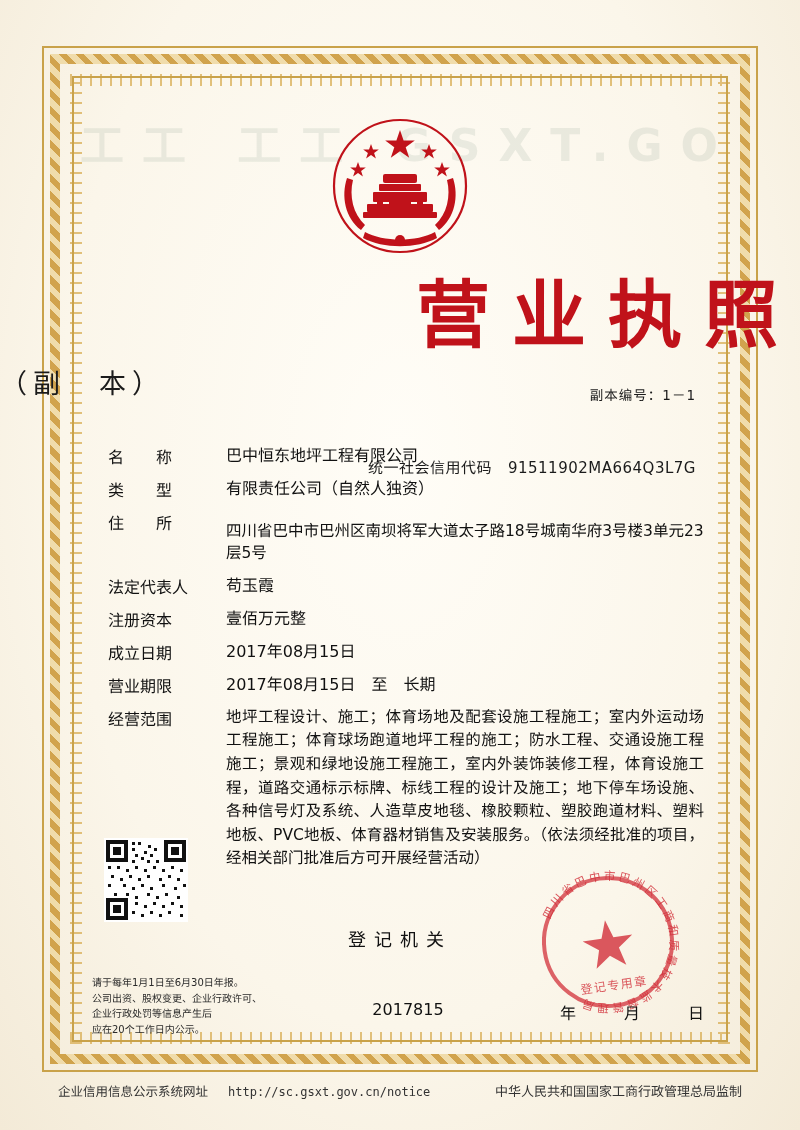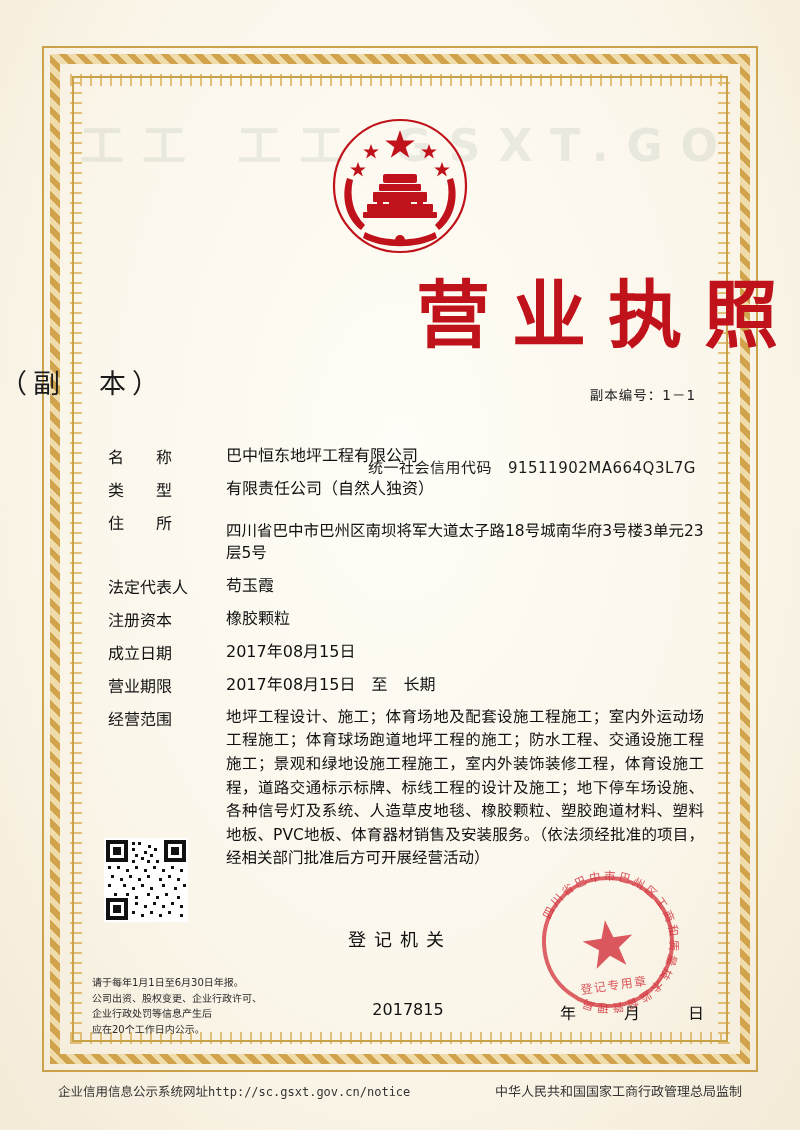--- a/index.html
+++ b/index.html
@@ -122,21 +122,21 @@
     position:absolute;left:524px;top:858px;width:168px;height:168px;
     transform:rotate(-8deg);
   }
   
   .footer-left{
     position:absolute;left:58px;bottom:30px;
     font-size:12.5px;color:#333;
   }
   .footer-left .url{
     font-family:"DejaVu Sans Mono","Liberation Mono",monospace;
-    font-size:12px;margin-left:0;
+    font-size:12px;margin-left:20px;
   }
   .footer-right{
     position:absolute;right:58px;bottom:30px;
     font-size:13px;color:#333;
   }
 </style>
 </head>
 <body>
 
 <div class="page">
@@ -205,21 +205,21 @@
     <div class="row">
       <div class="label">住　　所</div>
       <div class="value small">四川省巴中市巴州区南坝将军大道太子路18号城南华府3号楼3单元23层5号</div>
     </div>
     <div class="row">
       <div class="label">法定代表人</div>
       <div class="value">苟玉霞</div>
     </div>
     <div class="row">
       <div class="label">注册资本</div>
-      <div class="value">橡胶颗粒</div>
+      <div class="value">壹佰万元整</div>
     </div>
     <div class="row">
       <div class="label">成立日期</div>
       <div class="value">2017年08月15日</div>
     </div>
     <div class="row">
       <div class="label">营业期限</div>
       <div class="value">2017年08月15日　至　长期</div>
     </div>
     <div class="row">

